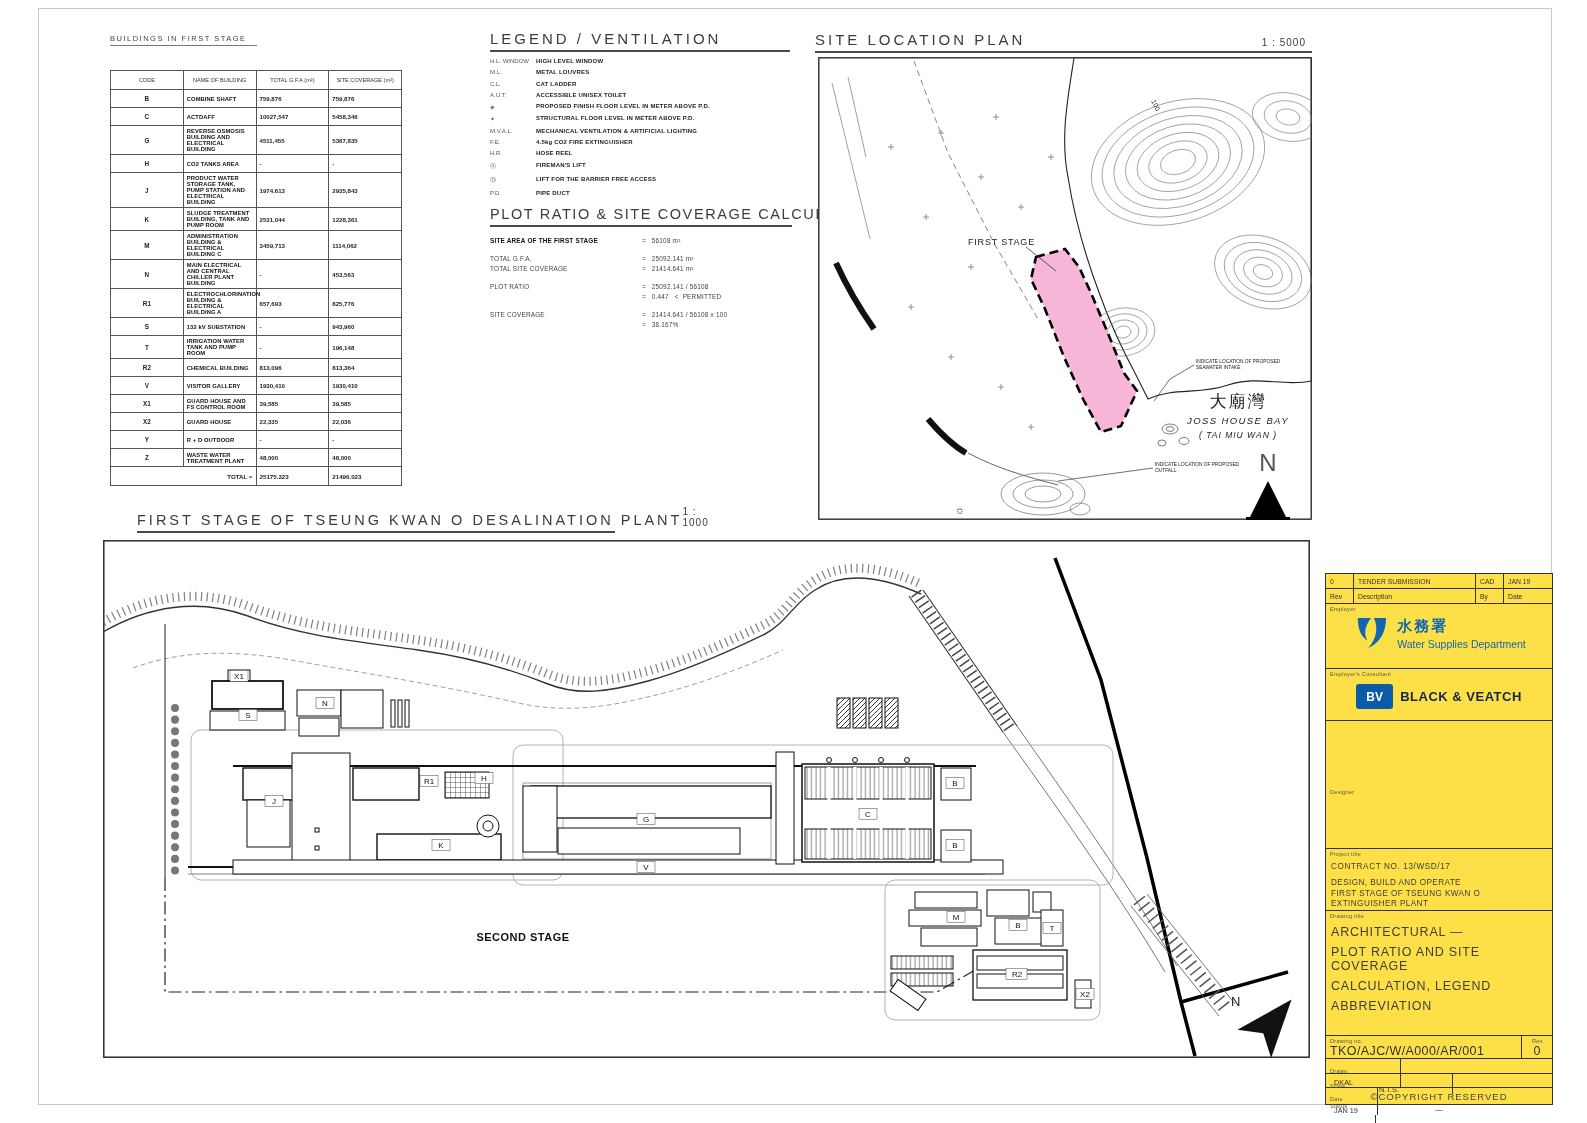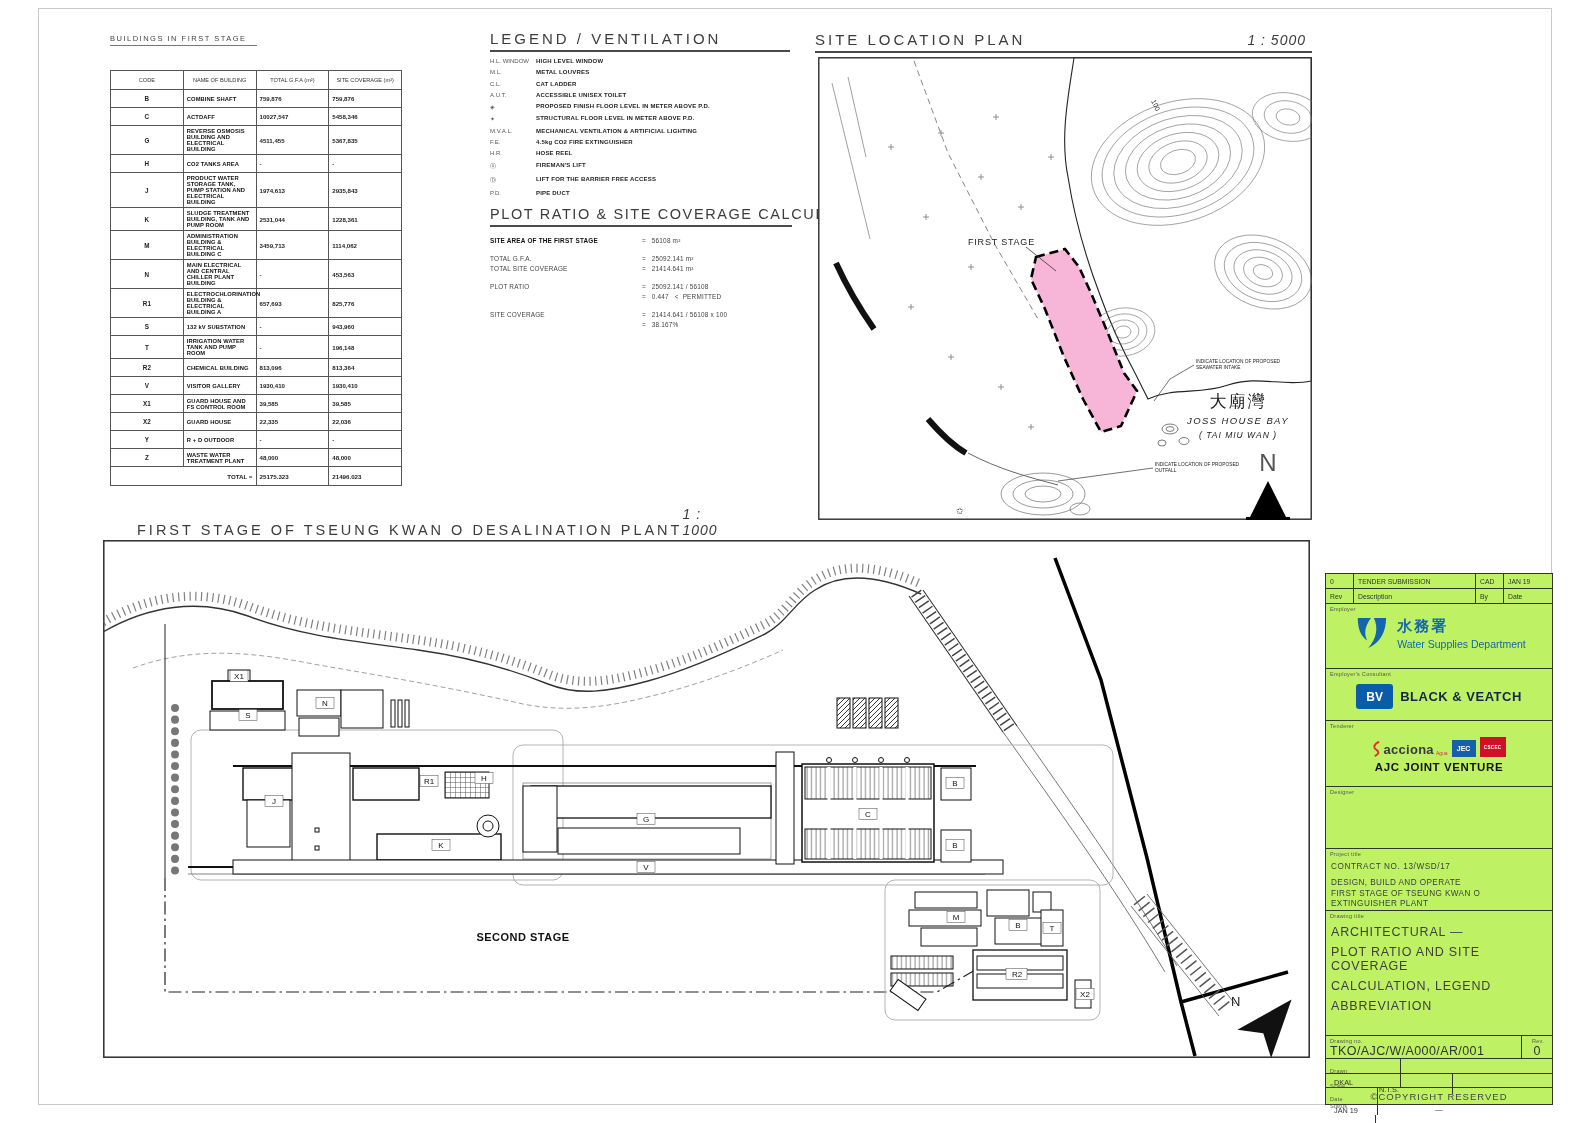--- a/index.html
+++ b/index.html
@@ -4,21 +4,21 @@
 <style>
   html,body{margin:0;padding:0;background:#fff;}
   body{width:1587px;height:1123px;position:relative;overflow:hidden;
        font-family:"Liberation Sans", sans-serif;color:#222;}
   .abs{position:absolute;}
   .sheet-border{left:38px;top:8px;width:1512px;height:1095px;border:1px solid #c9c9c9;}
 
   
   .sec-head{display:flex;align-items:flex-end;border-bottom:2px solid #4a4a4a;padding-bottom:3px;color:#3c3c3c;}
   .sec-head .t{font-size:15px;letter-spacing:3px;font-weight:400;white-space:nowrap;}
-  .sec-head .scale{margin-left:auto;font-size:14px;letter-spacing:1px;margin-right:6px;font-style:italic;}
+  .sec-head .scale{margin-left:auto;font-size:10px;letter-spacing:1px;margin-right:6px;}
 
   
   .tbl-title{font-size:7.5px;letter-spacing:1.5px;color:#444;border-bottom:1px solid #777;
              width:fit-content;padding:0 10px 2px 0;margin-bottom:24px;}
   table.bld{border-collapse:collapse;width:292px;table-layout:fixed;}
   table.bld th,table.bld td{border:1px solid #555;padding:2px 3px;vertical-align:middle;}
   table.bld th{font-size:5.6px;font-weight:400;color:#333;text-align:center;height:14px;}
   td.code{font-size:6.3px;font-weight:700;text-align:center;width:24px;}
   td.name{font-size:5.8px;font-weight:600;color:#111;width:158px;height:13px;letter-spacing:.1px;}
   td.num{font-size:6.1px;font-weight:700;width:48px;}
@@ -33,21 +33,21 @@
   
   .calc-row{display:flex;margin-top:3px;}
   .calc-label{width:152px;font-size:6.4px;color:#444;flex:none;letter-spacing:.2px;}
   .calc-val{font-size:6.4px;color:#444;white-space:pre;letter-spacing:.2px;}
   .calc-body .calc-row:nth-of-type(1) .calc-label{font-weight:700;color:#111;}
   .calc-body .calc-row:nth-of-type(2),
   .calc-body .calc-row:nth-of-type(4),
   .calc-body .calc-row:nth-of-type(6){margin-top:11px;}
 
   
-  .tblock{left:1325px;top:573px;width:226px;height:530px;border:1px solid #333;background:#bef264;font-color:#333;}
+  .tblock{left:1325px;top:573px;width:226px;height:530px;border:1px solid #333;background:#fde047;font-color:#333;}
   .tb-sec{position:absolute;left:0;width:100%;border-bottom:1px solid #333;box-sizing:border-box;}
   .tb-label{font-size:5.5px;color:#555;padding:2px 0 0 4px;letter-spacing:.3px;}
   .revrow{display:flex;height:15px;box-sizing:border-box;}
   .revrow>div{border-right:1px solid #333;display:flex;align-items:center;padding-left:4px;font-size:6.8px;color:#333;box-sizing:border-box;}
   .revrow>div:last-child{border-right:none;}
   .rc1{width:28px;} .rc2{width:122px;} .rc3{width:28px;} .rc4{flex:1;}
   .wsd-line{display:flex;align-items:center;justify-content:center;gap:7px;margin-top:4px;}
   .wsd-cn{font-size:15px;color:#1266ad;letter-spacing:2px;font-weight:600;}
   .wsd-en{font-size:10.5px;color:#1266ad;margin-top:2px;}
   .bv-line{display:flex;align-items:center;justify-content:center;gap:7px;margin-top:7px;}
@@ -646,35 +646,20 @@
   </div>
 
   <div class="tb-sec" style="top:95px;height:52px;">
     <div class="tb-label">Employer's Consultant</div>
     <div class="bv-line">
       <div class="bv-box">BV</div>
       <div class="bv-name">BLACK &amp; VEATCH</div>
     </div>
   </div>
 
-  <div class="tb-sec" style="top:147px;height:66px;">
-    <div class="tb-label">Tenderer</div>
-    <div class="ajc-logos">
-      <div class="acciona">
-        <svg width="9" height="16" viewBox="0 0 10 18">
-          <path d="M8,1 C2,3 1,8 5,10 C8,12 8,15 3,17" stroke="#e4312f" stroke-width="2.2" fill="none"></path>
-        </svg>
-        <span class="word">acciona</span>
-        <span class="agua">Agua</span>
-      </div>
-      <div class="jec-box">JEC</div>
-      <div class="cscec-box">CSCEC</div>
-    </div>
-    <div class="ajc-name">AJC JOINT VENTURE</div>
-  </div>
 
   <div class="tb-sec" style="top:213px;height:62px;">
     <div class="tb-label">Designer</div>
   </div>
 
   <div class="tb-sec" style="top:275px;height:62px;">
     <div class="tb-label">Project title</div>
     <div class="proj-contract">CONTRACT NO. 13/WSD/17</div>
     <div class="proj-line">DESIGN, BUILD AND OPERATE</div>
     <div class="proj-line">FIRST STAGE OF TSEUNG KWAN O</div>

